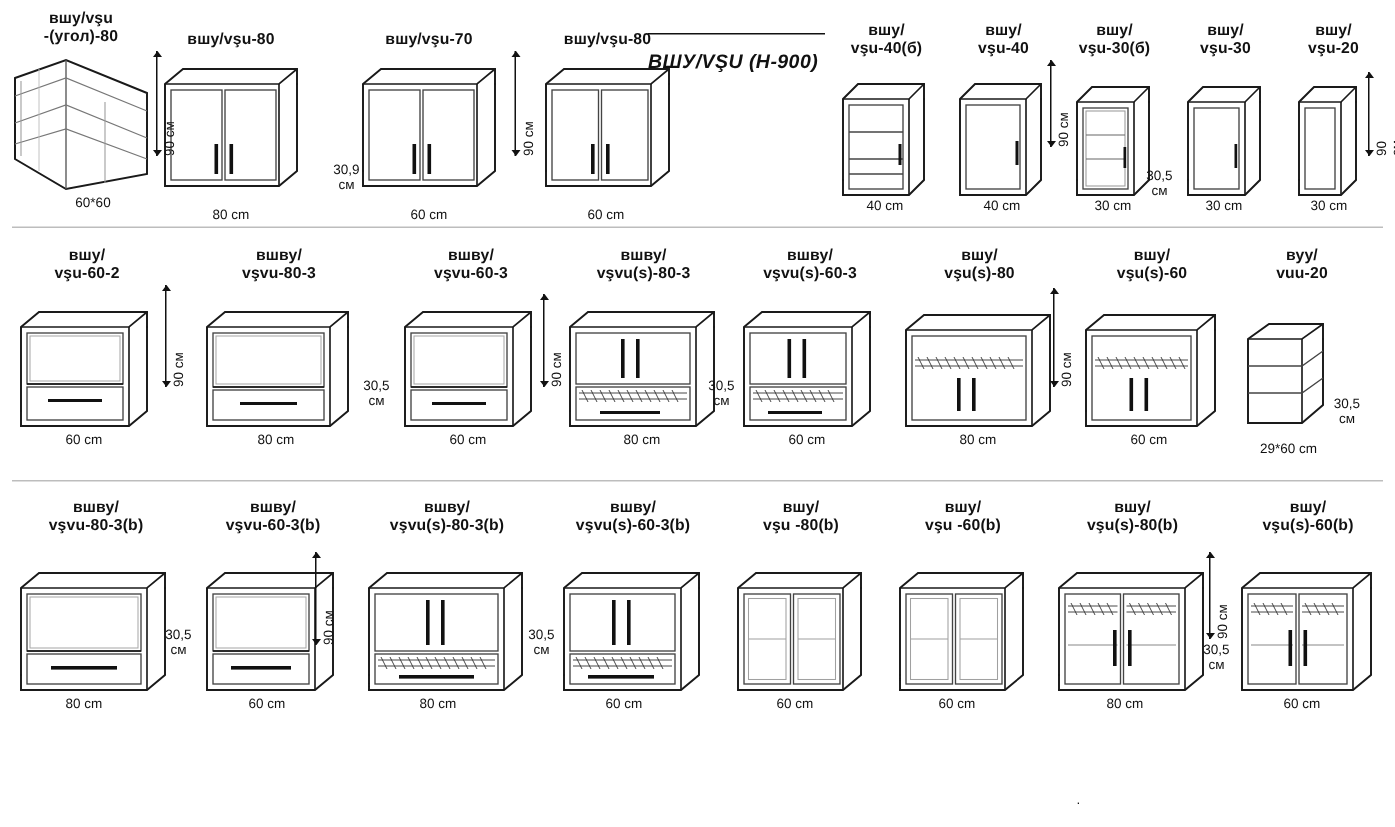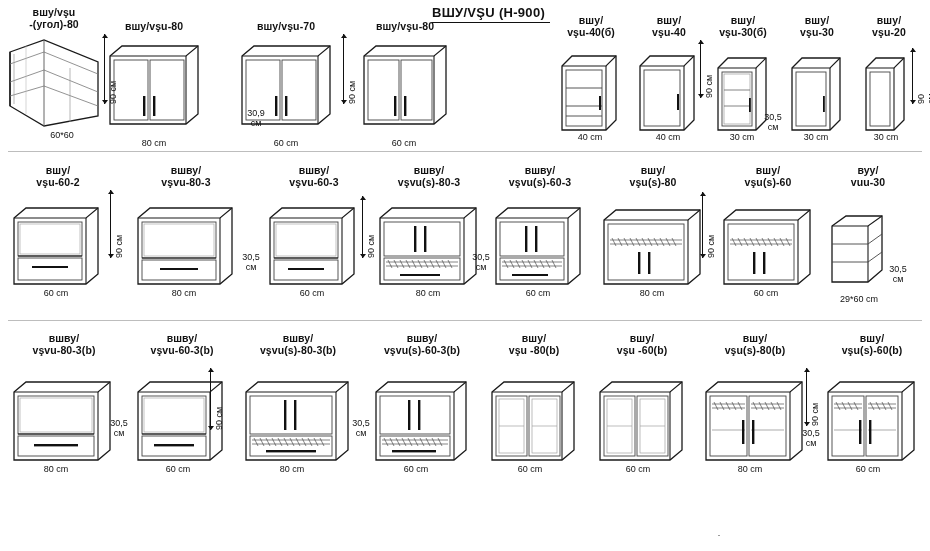--- a/index.html
+++ b/index.html
@@ -11,22 +11,23 @@
   #sheet{position:relative;width:930px;height:551px;}
 
   .hrule{position:absolute;left:8px;width:914px;height:1px;background:#bdbdbd;}
 
   .cell{position:absolute;}
   .cap{
     text-align:center;font-weight:bold;font-size:10.5px;line-height:12px;
     letter-spacing:0.1px;white-space:pre-line;
   }
   .title-main{
-    position:absolute;font-weight:bold;font-size:13px;
+    position:absolute;font-weight:bold;font-style:italic;font-size:13px;
     letter-spacing:.3px;
+    margin-top:28px;
   }
   .title-underline{position:absolute;height:1px;background:#111;}
   .dim{position:absolute;font-size:9px;color:#111;text-align:center;white-space:pre-line;line-height:10px;}
   .dim-v{position:absolute;font-size:9px;color:#111;white-space:pre-line;line-height:10px;
     transform:rotate(-90deg);transform-origin:left top;}
   .arrowline{position:absolute;background:#111;width:1px;}
   .arrowline:before,.arrowline:after{
     content:"";position:absolute;left:-2.5px;border-left:3px solid transparent;border-right:3px solid transparent;
   }
   .arrowline:before{top:0;border-bottom:4px solid #111;}
@@ -86,21 +87,21 @@
       <rect x="8" y="22" width="34" height="60" fill="none" stroke="#444" stroke-width="0.9"></rect>
       <rect x="44" y="22" width="34" height="60" fill="none" stroke="#444" stroke-width="0.9"></rect>
       <rect x="37" y="58" width="2.4" height="20" fill="#111"></rect>
       <rect x="47" y="58" width="2.4" height="20" fill="#111"></rect>
     </svg>
     <div class="dim" style="left:18px;top:118px;width:60px;">60 cm</div>
   </div>
   <div class="arrowline" style="left:343px;top:34px;height:70px;"></div>
   <div class="dim-v" style="left:347px;top:104px;">90 см</div>
 
-  <div class="dim" style="left:218px;top:108px;width:26px;margin-left:25px;">30,9
+  <div class="dim" style="left:218px;top:108px;width:26px;">30,9
 см</div>
 
   <div class="cell" style="left:360px;top:20px;width:90px;">
     <div class="cap">вшу/vşu-80</div>
     <svg width="90" height="94" style="margin-top:6px;">
       <polygon points="4,18 16,8 86,8 86,76 74,86 4,86" fill="#fff" stroke="#1a1a1a" stroke-width="1.3"></polygon>
       <polyline points="4,18 74,18 86,8" fill="none" stroke="#1a1a1a" stroke-width="1.1"></polyline>
       <polyline points="74,18 74,86" fill="none" stroke="#1a1a1a" stroke-width="1.1"></polyline>
       <rect x="8" y="22" width="31" height="60" fill="none" stroke="#444" stroke-width="0.9"></rect>
       <rect x="41" y="22" width="31" height="60" fill="none" stroke="#444" stroke-width="0.9"></rect>
@@ -357,21 +358,21 @@
           <line x1="68" y1="42" x2="72" y2="50"></line>
       </g>
       <rect x="35" y="56" width="2.4" height="22" fill="#111"></rect>
       <rect x="45" y="56" width="2.4" height="22" fill="#111"></rect>
     </svg>
     <div class="dim" style="left:18px;top:124px;width:60px;">60 cm</div>
   </div>
 
   <div class="cell" style="left:826px;top:164px;width:84px;">
     <div class="cap">вуу/
-vuu-30</div>
+vuu-20</div>
     <svg width="84" height="96" style="margin-top:16px;">
       <polygon points="6,22 20,12 56,12 56,66 42,78 6,78" fill="#fff" stroke="#1a1a1a" stroke-width="1.3"></polygon>
       <polyline points="6,22 42,22 56,12" fill="none" stroke="#1a1a1a" stroke-width="1.1"></polyline>
       <polyline points="42,22 42,78" fill="none" stroke="#1a1a1a" stroke-width="1.1"></polyline>
       <polyline points="6,40 42,40 56,30" fill="none" stroke="#444" stroke-width="0.9"></polyline>
       <polyline points="6,58 42,58 56,48" fill="none" stroke="#444" stroke-width="0.9"></polyline>
     </svg>
     <div class="dim" style="left:-2px;top:130px;width:70px;">29*60 cm</div>
   </div>
   <div class="dim" style="left:884px;top:264px;width:28px;">30,5

